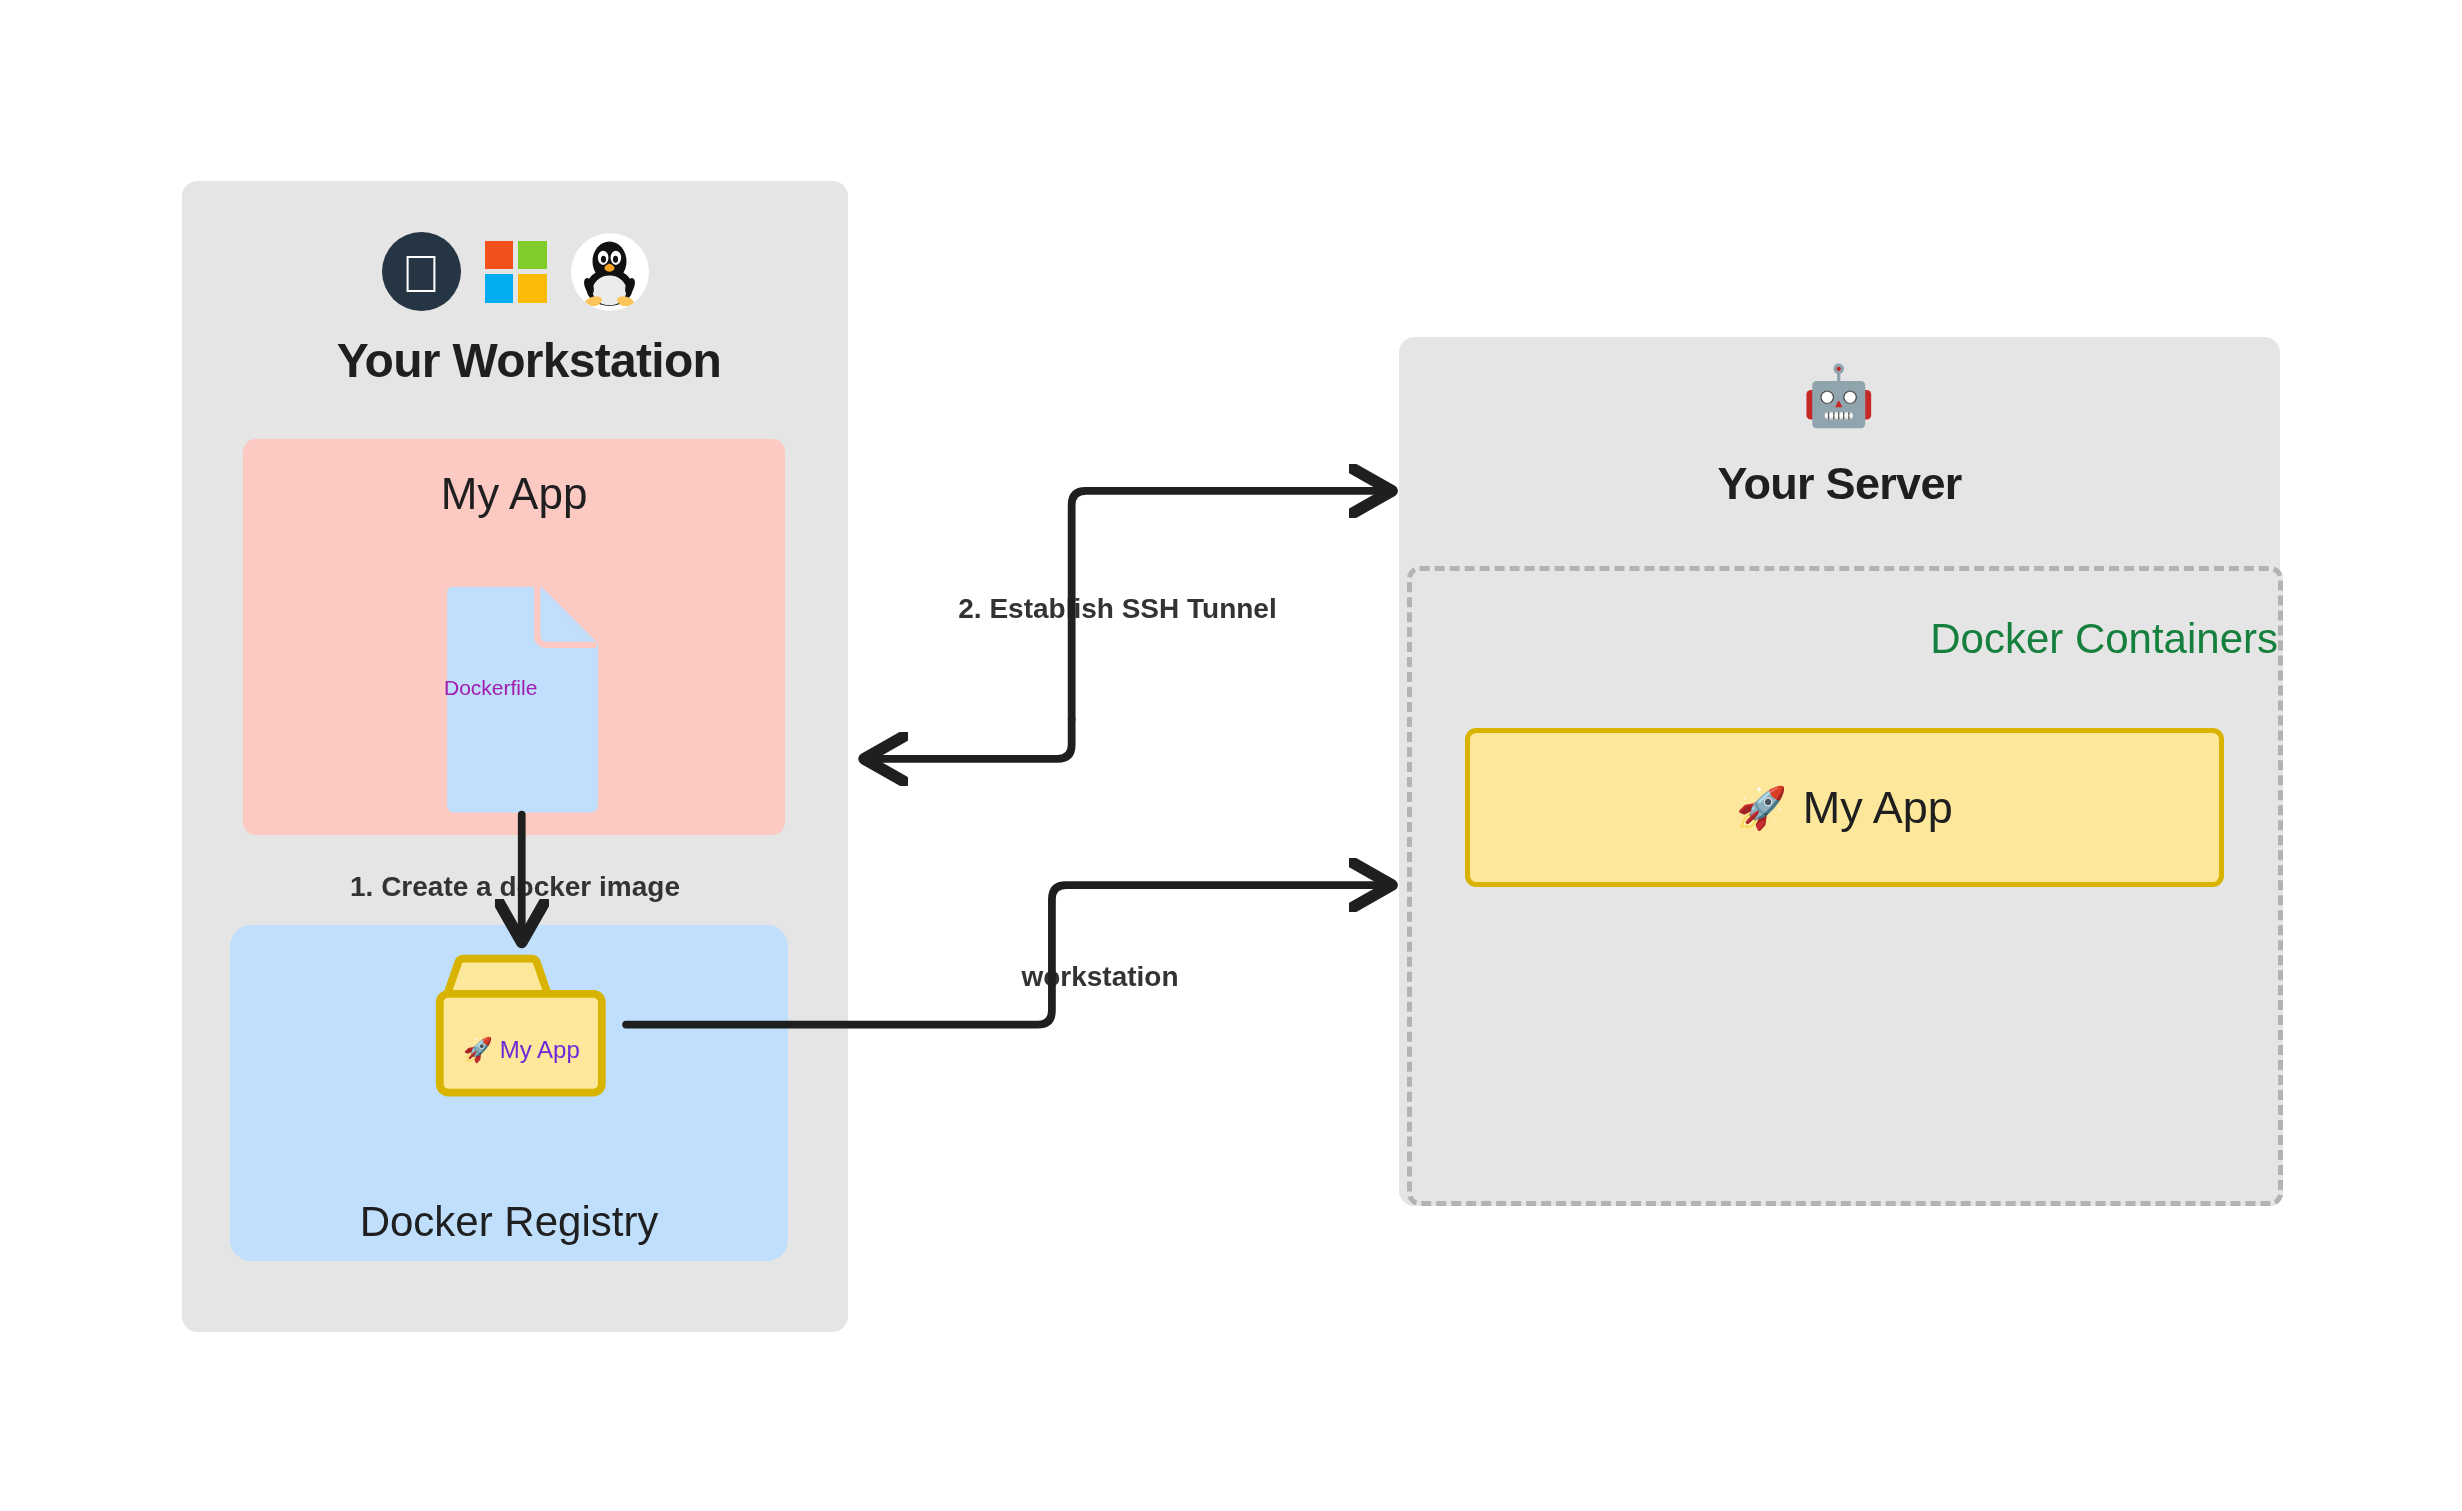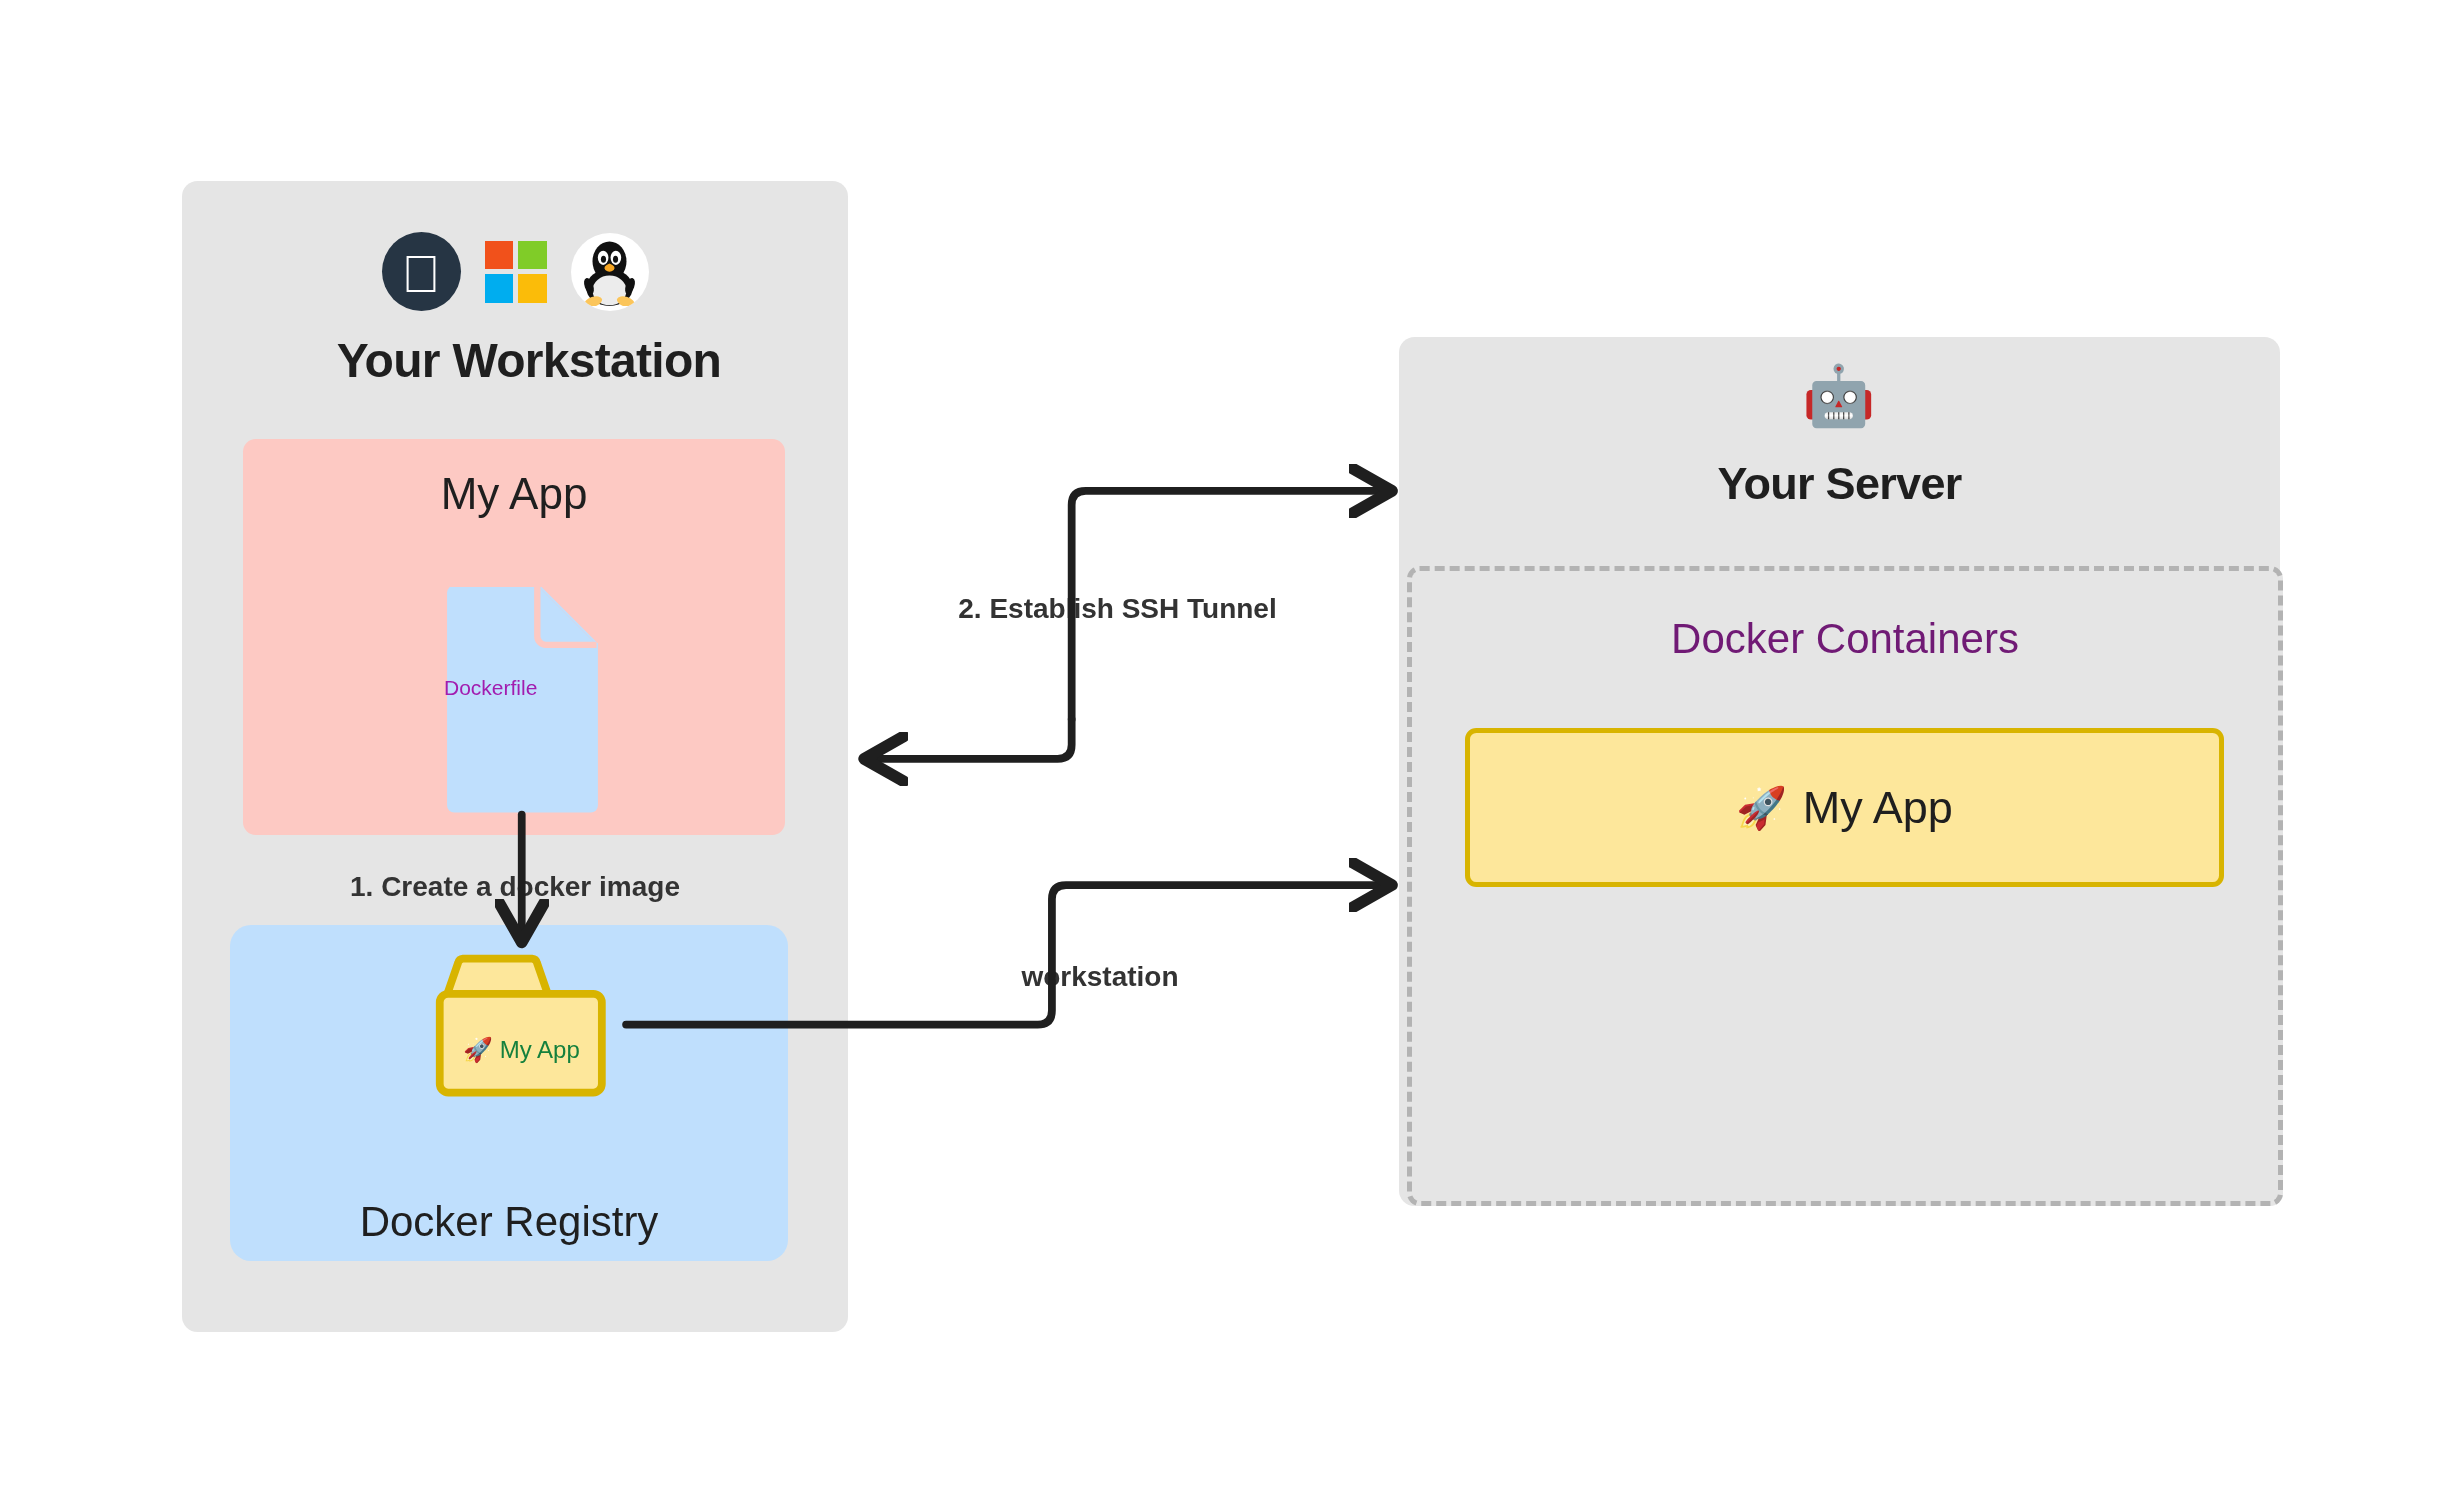--- a/index.html
+++ b/index.html
@@ -137,21 +137,21 @@
   .folder-icon {
     position: absolute;
     left: 417px; top: 953px;
     width: 209px; height: 148px;
   }
   .folder-icon .folder-label {
     position: absolute;
     left: 0; top: 83px; width: 100%;
     text-align: center;
     font-size: 24px;
-    color: #15803d;
+    color: #6d28d9;
     z-index: 3;
     white-space: nowrap;
   }
   .folder-icon .rocket-sm { font-size: 24px; }
 
   
   .robot-emoji {
     position: absolute;
     left: 1399px; top: 367px;
     width: 881px;
@@ -174,23 +174,23 @@
     left: 1407px; top: 566px;
     width: 876px; height: 640px;
     border: 5px dashed #b3b3b3;
     border-radius: 12.7px;
     background: #e5e5e5;
     box-sizing: border-box;
   }
   .box-containers .label {
     position: absolute;
     left: 0; top: 44px; width: 100%;
-    text-align: center;
+    text-align: right;
     font-size: 42px;
-    color: #701a75;
+    color: #15803d;
   }
   .box-container-app {
     position: absolute;
     left: 1465px; top: 728px;
     width: 759px; height: 159px;
     background: #fde79b;
     border: 5px solid #d8b400;
     border-radius: 11.3px;
     box-sizing: border-box;
     display: flex;

